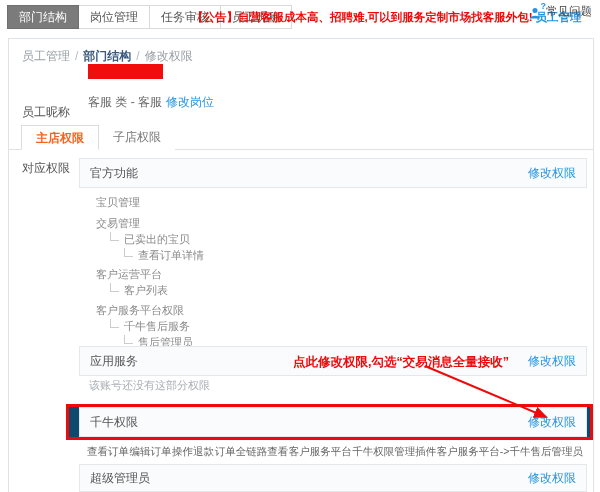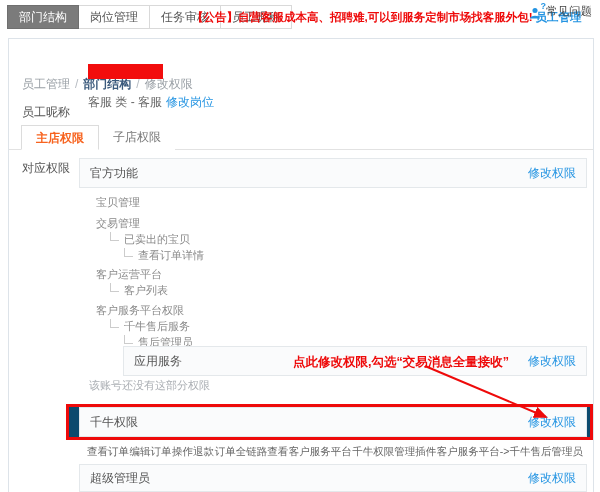--- a/index.html
+++ b/index.html
@@ -16,21 +16,21 @@
   .announce .red { color:#ee0a0a; font-weight:bold; }
   .announce a { color:#2494e2; text-decoration:none; font-weight:bold; margin-left:3px; cursor:pointer; }
   .faq { position:absolute; right:8px; top:4px; display:flex; align-items:center; font-size:11.5px; color:#444; cursor:pointer; }
   .faq .ico { position:relative; width:14px; height:14px; margin-right:3px; }
   .faq .ico svg { position:absolute; left:0; bottom:0; }
   .faq .ico .q { position:absolute; right:-3px; top:-4px; color:#2494e2; font-size:9px; font-weight:bold; }
 
   
   .container { position:absolute; left:8px; right:6px; top:38px; height:460px;
     background:#fff; border:1px solid #dde3e9; }
-  .breadcrumb { position:absolute; left:13px; top:9px; color:#9aa0a6; font-size:12px;margin-top:28px; }
+  .breadcrumb { position:absolute; left:13px; top:9px; color:#9aa0a6; font-size:12px; }
   .breadcrumb .sep { margin:0 5px; color:#b7bcc2; }
   .breadcrumb .current-strong { color:#3b5a7c; font-weight:bold; }
 
   .form-label { position:absolute; left:13px; color:#555;margin-top:39px; }
   .redact { position:absolute; left:79px; top:25px; width:75px; height:15px; background:#f20d0d; }
   .pos-row { position:absolute; left:79px; top:55px; white-space:nowrap; color:#666; }
   .pos-row a { color:#2494e2; text-decoration:none; margin-left:4px; cursor:pointer; }
 
   
   .storetabs { position:absolute; left:12px; top:86px; display:flex; z-index:2; }
@@ -40,21 +40,21 @@
 
   .perm-label { position:absolute; left:13px; top:121px; color:#555; }
 
   
   .panel { position:absolute; left:70px; right:6px; top:119px; height:336px; }
   .bar { position:absolute; left:0; right:0; height:30px; background:#fafbfc;
     border:1px solid #e4e8eb; display:flex; align-items:center; justify-content:space-between;
     padding:0 10px; color:#555;gap:28px; }
   .bar a { color:#2494e2; text-decoration:none; cursor:pointer; }
   .bar.b-official { top:0; }
-  .bar.b-app { top:188px;margin-left:44px; }
+  .bar.b-app { top:188px; }
   .bar.b-super { top:306px; height:28px; }
 
   .tree-item { position:absolute; left:17px; color:#8a8a8a; font-size:11px; white-space:nowrap; }
   .tree-item .elbow { display:inline-block; width:9px; height:9px; border-left:1px solid #ccc;
     border-bottom:1px solid #ccc; margin-right:5px; vertical-align:2px; }
   .lvl1 { padding-left:14px; }
   .lvl2 { padding-left:28px;text-align:right; }
 
   .annotation { position:absolute; top:196px; right:78px; color:#ee0a0a; font-weight:bold;
     font-size:12.5px; white-space:nowrap; }

